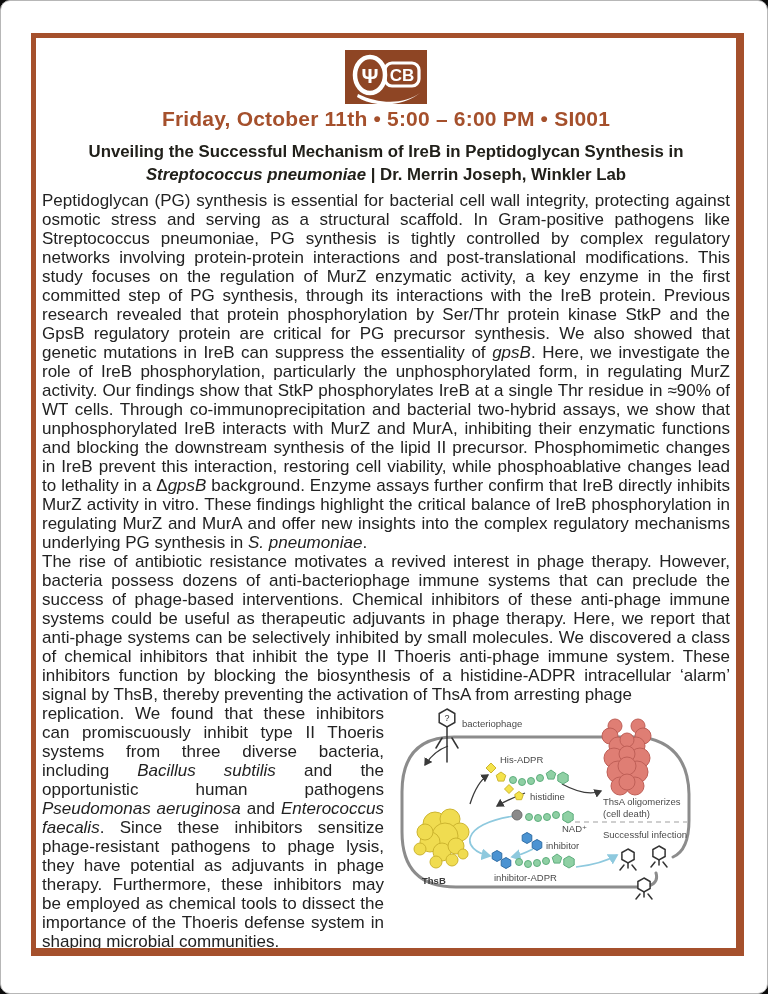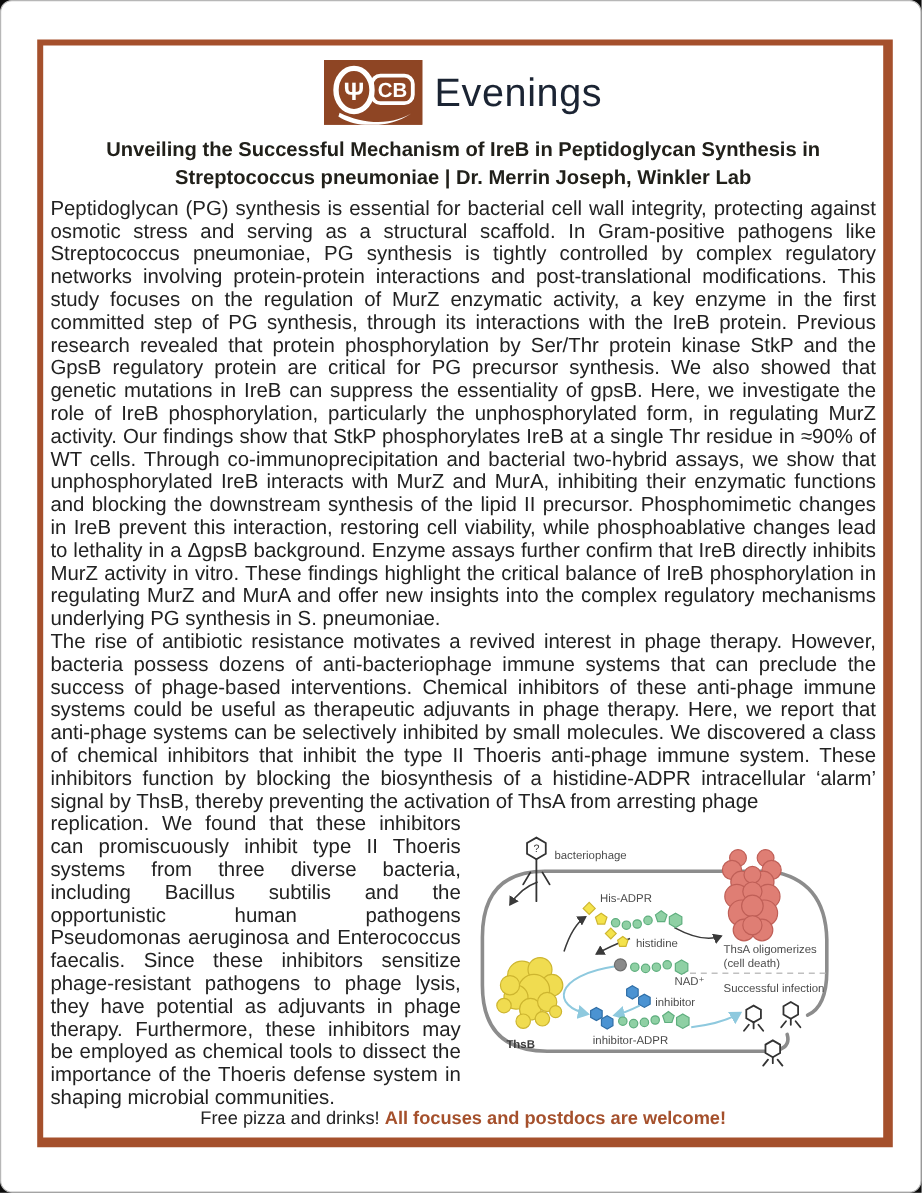--- a/index.html
+++ b/index.html
@@ -21,23 +21,23 @@
   .wordmark{font-size:33px;color:var(--evenings-text);letter-spacing:0.5px;}
   .date-line{text-align:center;color:var(--accent);font-weight:700;font-size:21px;margin-top:3px;letter-spacing:0.2px;}
   
   .talk-title{font-weight:700;font-size:16.8px;line-height:23px;color:var(--heading-text);
               text-align:center;margin:9px auto 5px auto;}
   .talk-title.t1{max-width:655px;}
   .talk-title.t2{max-width:700px;margin-top:12px;}
   
   .abstract{font-size:17px;line-height:19px;color:var(--body-text);
             text-align:justify;text-justify:inter-word;}
-  .it{}
-  
-  .wrap-row{display:flex;align-items:center;}
+  .it{font-style:italic;}
+  
+  .wrap-row{display:flex;align-items:flex-start;}
   .wrap-text{flex:1;min-width:0;}
   .figure-box{width:340px;flex:0 0 340px;margin-left:6px;margin-top:0px;}
   svg text{font-family:"Liberation Sans","DejaVu Sans",sans-serif;}
   .fig-label{font-size:9.5px;fill:var(--figure-label);}
   .fig-label-b{font-size:9.5px;font-weight:700;fill:#3a3a3a;}
   .membrane{fill:none;stroke:var(--membrane-gray);stroke-width:3;stroke-linecap:round;}
   .blk-arrow{fill:none;stroke:#3a3a3a;stroke-width:1.3;}
   .blu-arrow{fill:none;stroke:var(--arrow-blue);stroke-width:1.7;}
   .mol-g{fill:var(--molecule-green);stroke:#5fae7e;stroke-width:1;}
   .mol-y{fill:#f4e34b;stroke:#cdb52f;stroke-width:1;}
@@ -63,23 +63,23 @@
 
       <div class="header-row">
         <svg class="logo" viewBox="0 0 82 54">
           <rect x="0" y="0" width="82" height="54" fill="var(--logo-bg)"></rect>
           <ellipse cx="25" cy="25" rx="15" ry="18" fill="none" stroke="#ffffff" stroke-width="4.5"></ellipse>
           <text x="25" y="33" text-anchor="middle" fill="#ffffff" font-size="21" font-weight="700">Ψ</text>
           <path d="M 13 44 C 35 55, 60 54, 75 43 C 56 58, 27 57, 12 47 Z" fill="#ffffff"></path>
           <rect x="40" y="13" width="34" height="23" rx="7" fill="none" stroke="#ffffff" stroke-width="3.2"></rect>
           <text x="57" y="31" text-anchor="middle" fill="#ffffff" font-size="17" font-weight="700">CB</text>
         </svg>
-        <div class="wordmark">Evenings</div>
       </div>
 
+      <div class="date-line">Friday, October 11th • 5:00 – 6:00 PM • SI001</div>
 
       <div class="talk-title t1"><span>Unveiling the Successful Mechanism of IreB in Peptidoglycan Synthesis in </span><span class="it">Streptococcus pneumoniae</span><span> | Dr. Merrin Joseph, Winkler Lab</span></div>
       <div class="abstract"><span>Peptidoglycan (PG) synthesis is essential for bacterial cell wall integrity, protecting against osmotic stress and serving as a structural scaffold. In Gram-positive pathogens like Streptococcus pneumoniae, PG synthesis is tightly controlled by complex regulatory networks involving protein-protein interactions and post-translational modifications. This study focuses on the regulation of MurZ enzymatic activity, a key enzyme in the first committed step of PG synthesis, through its interactions with the IreB protein. Previous research revealed that protein phosphorylation by Ser/Thr protein kinase StkP and the GpsB regulatory protein are critical for PG precursor synthesis. We also showed that genetic mutations in IreB can suppress the essentiality of </span><span class="it">gpsB</span><span>. Here, we investigate the role of IreB phosphorylation, particularly the unphosphorylated form, in regulating MurZ activity. Our findings show that StkP phosphorylates IreB at a single Thr residue in ≈90% of WT cells. Through co-immunoprecipitation and bacterial two-hybrid assays, we show that unphosphorylated IreB interacts with MurZ and MurA, inhibiting their enzymatic functions and blocking the downstream synthesis of the lipid II precursor. Phosphomimetic changes in IreB prevent this interaction, restoring cell viability, while phosphoablative changes lead to lethality in a Δ</span><span class="it">gpsB</span><span> background. Enzyme assays further confirm that IreB directly inhibits MurZ activity in vitro. These findings highlight the critical balance of IreB phosphorylation in regulating MurZ and MurA and offer new insights into the complex regulatory mechanisms underlying PG synthesis in </span><span class="it">S. pneumoniae</span><span>.</span></div>
 
       <div class="abstract"><span>The rise of antibiotic resistance motivates a revived interest in phage therapy. However, bacteria possess dozens of anti-bacteriophage immune systems that can preclude the success of phage-based interventions. Chemical inhibitors of these anti-phage immune systems could be useful as therapeutic adjuvants in phage therapy. Here, we report that anti-phage systems can be selectively inhibited by small molecules. We discovered a class of chemical inhibitors that inhibit the type II Thoeris anti-phage immune system. These inhibitors function by blocking the biosynthesis of a histidine-ADPR intracellular ‘alarm’ signal by ThsB, thereby preventing the activation of ThsA from arresting phage</span></div>
 
       <div class="wrap-row">
         <div class="abstract wrap-text"><span>replication. We found that these inhibitors can promiscuously inhibit type II Thoeris systems from three diverse bacteria, including </span><span class="it">Bacillus subtilis</span><span> and the opportunistic human pathogens </span><span class="it">Pseudomonas aeruginosa</span><span> and </span><span class="it">Enterococcus faecalis</span><span>. Since these inhibitors sensitize phage-resistant pathogens to phage lysis, they have potential as adjuvants in phage therapy. Furthermore, these inhibitors may be employed as chemical tools to dissect the importance of the Thoeris defense system in shaping microbial communities.</span></div>
 
         <div class="figure-box">

